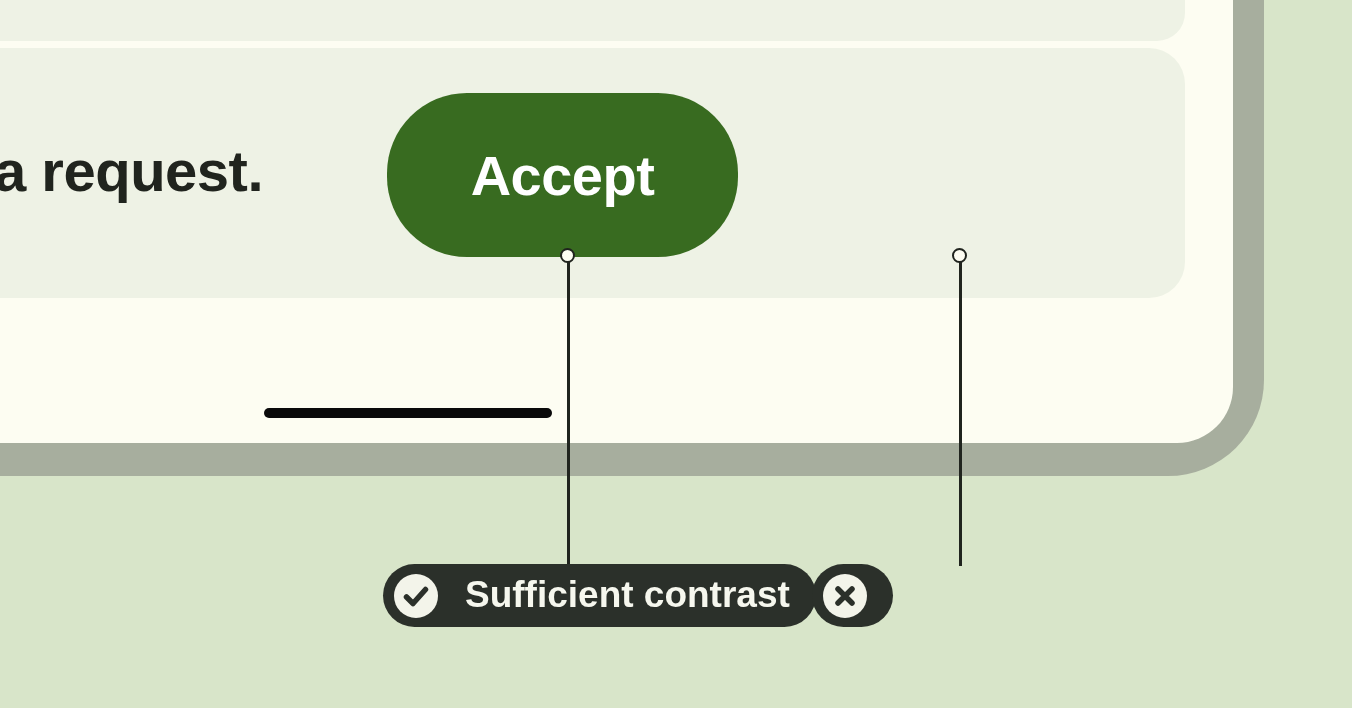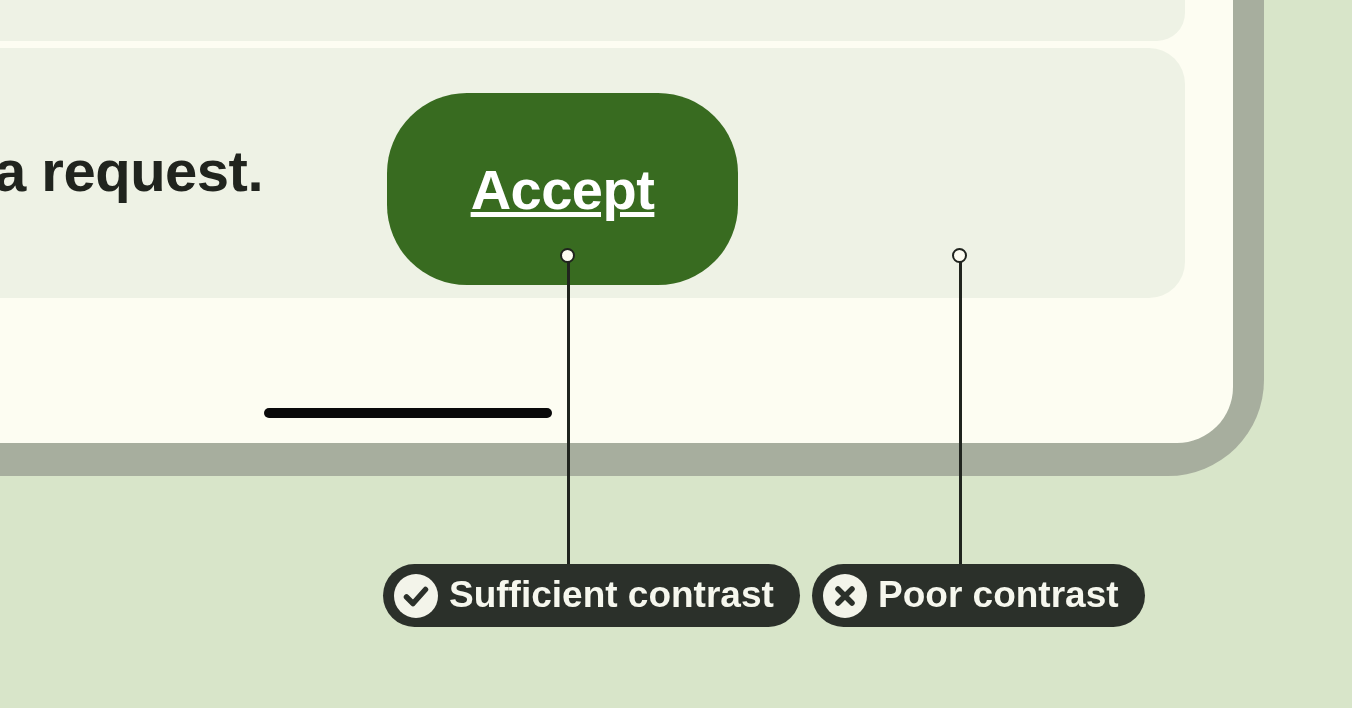--- a/index.html
+++ b/index.html
@@ -42,26 +42,26 @@
     border-radius:0 36px 36px 0;
   }
   .message{
     position:absolute;left:34px;top:94px;
     font-size:58px;line-height:58px;font-weight:700;
     letter-spacing:-0.5px;
     color:var(--ink,#20241e);
     white-space:nowrap;
   }
   .btn{
-    position:absolute;top:93px;height:192px;
+    position:absolute;top:93px;height:164px;
     border:none;border-radius:80px;
     font-family:inherit;font-size:56px;font-weight:700;
     letter-spacing:-0.5px;
     display:flex;align-items:center;justify-content:center;
-    cursor:pointer;padding:0;text-decoration:underline;
+    cursor:pointer;padding:0;
   }
   .btn-accept{
     left:387px;width:351px;
     background:var(--accept-bg,#386b20);
     color:var(--accept-fg,#ffffff);
   }
   .btn-ignore{
     left:783px;width:354px;
     background:var(--ignore-bg,#aefefb);
     color:var(--ignore-fg,#38d014);
@@ -91,21 +91,21 @@
     background:var(--chip-bg,#2b302a);
     color:var(--chip-fg,#f6f7ee);
     display:flex;align-items:center;
     padding:0 26px 0 11px;gap:11px;
     font-size:37px;font-weight:600;
     white-space:nowrap;
   }
   .chip-sufficient{left:383px;}
   .chip-poor{left:812px;}
   .chip-icon{display:flex;align-items:center;}
-  .chip-label{position:relative;top:-1px;}
+  .chip-label{position:relative;top:-1px;margin-left:16px;}
 </style>
 </head>
 <body>
 
 <div class="stage">
 
   <div class="device-frame"></div>
   <div class="screen"></div>
 
   <div class="panel panel-top"></div>
@@ -134,16 +134,15 @@
     <span class="chip-label">Sufficient contrast</span>
   </div>
 
   <div class="chip chip-poor">
     <span class="chip-icon">
       <svg width="44" height="44" viewBox="0 0 44 44">
         <circle cx="22" cy="22" r="22" fill="#f3f4ea"></circle>
         <path d="M15 15 L29 29 M29 15 L15 29" fill="none" stroke="#2b302a" stroke-width="5.5" stroke-linecap="round" stroke-linejoin="round"></path>
       </svg>
     </span>
-    <span class="chip-label">Poor contrast</span>
   </div>
 
 </div>
 
 </body></html>

